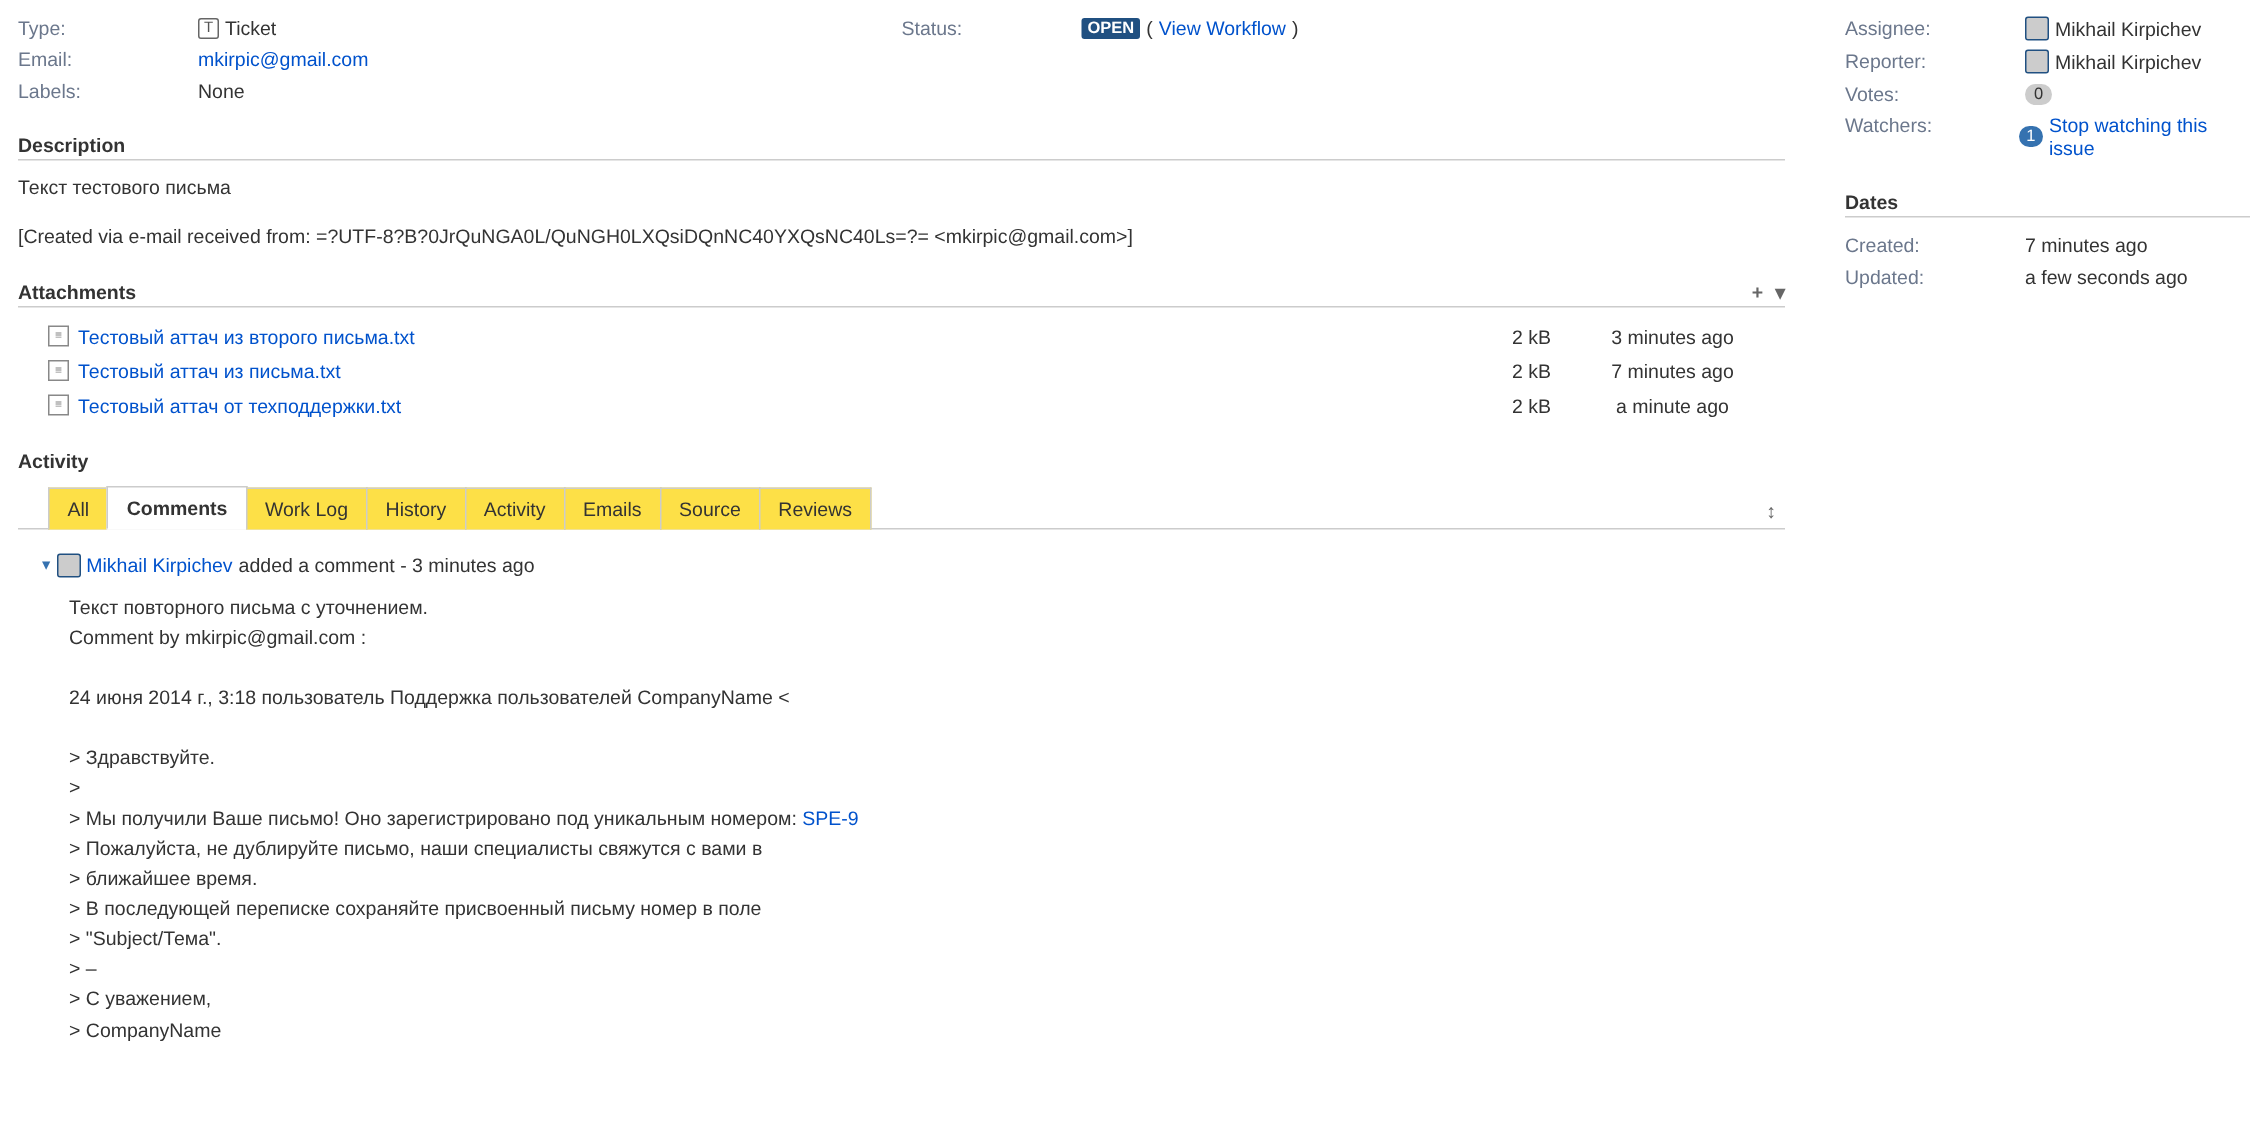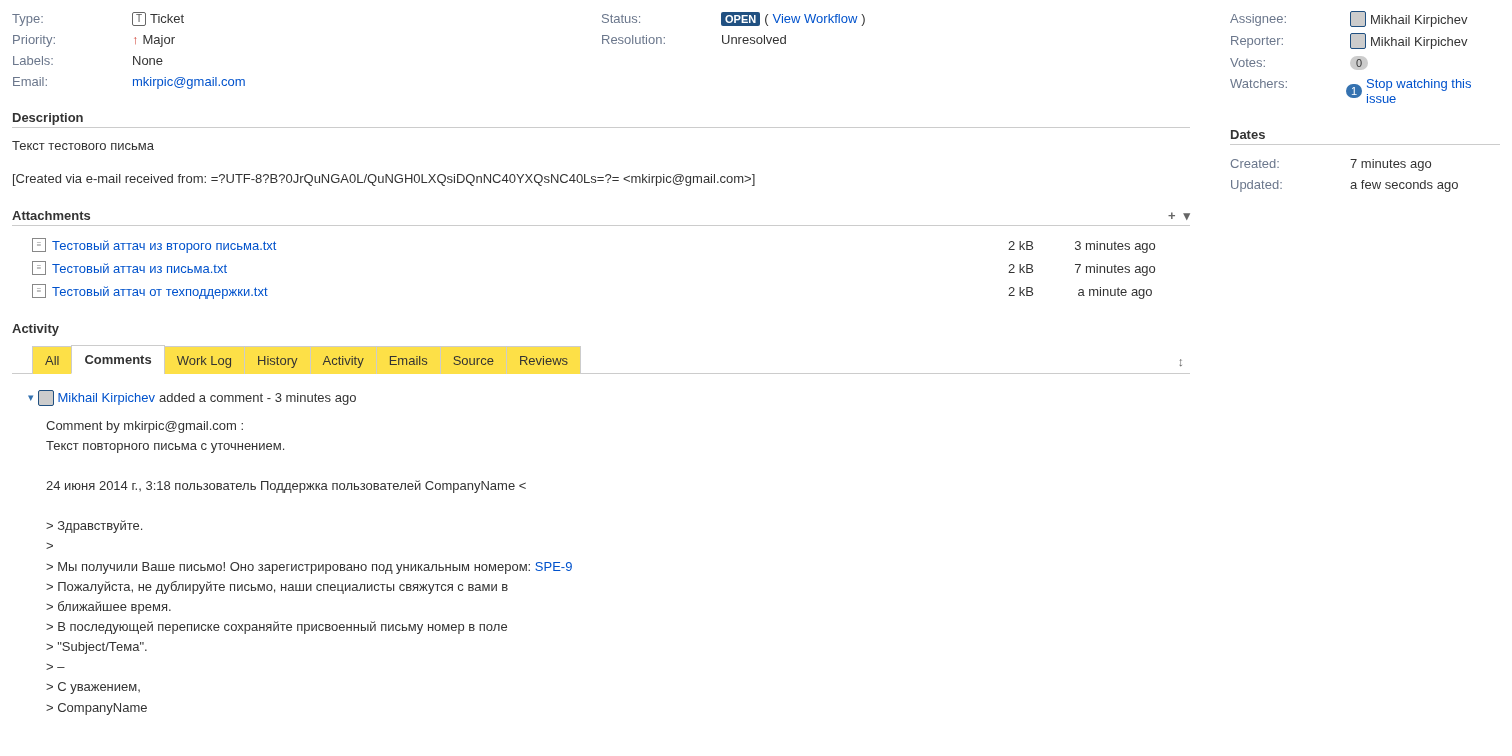--- a/index.html
+++ b/index.html
@@ -126,43 +126,30 @@
           <div class="dt-value">
             <span class="lozenge-open">OPEN</span>
             <span>(</span>
               <a>View Workflow</a>
               <span>)</span>
           </div>
         </div>
       </div>
       <div class="details-row">
         <div class="details-left">
-          <div class="dt-label">Priority:</div>
-          <div class="dt-value">
-            <span class="icon-priority">↑</span>
-            <span>Major</span>
-          </div>
-        </div>
-        <div class="details-right">
-          <div class="dt-label">Resolution:</div>
-          <div class="dt-value">Unresolved</div>
-        </div>
-      </div>
-      <div class="details-row">
-        <div class="details-left">
-          <div class="dt-label">Labels:</div>
-          <div class="dt-value">None</div>
-        </div>
-      </div>
-      <div class="details-row">
-        <div class="details-left">
           <div class="dt-label">Email:</div>
           <div class="dt-value">
               <a>mkirpic@gmail.com</a>
             </div>
+        </div>
+      </div>
+      <div class="details-row">
+        <div class="details-left">
+          <div class="dt-label">Labels:</div>
+          <div class="dt-value">None</div>
         </div>
       </div>
     </div>
 
     <div class="section-header">
       <span>Description</span>
     </div>
     <div class="desc-body">
       <div>Текст тестового письма</div>
       <div style="margin-top:12px">[Created via e-mail received from: =?UTF-8?B?0JrQuNGA0L/QuNGH0LXQsiDQnNC40YXQsNC40Ls=?= &lt;mkirpic@gmail.com&gt;]</div>
@@ -214,22 +201,22 @@
 
     <div id="comments-container">
         <div class="comment">
           <div class="comment-header">
             <span class="collapse-icon">▾</span>
             <span class="avatar-sm"></span>
             <a>Mikhail Kirpichev</a>
             <span class="comment-meta-text"> added a comment - 3 minutes ago</span>
           </div>
           <div class="comment-body">
+            <div>Текст повторного письма с уточнением.</div>
             <div>Comment by mkirpic@gmail.com :</div>
-            <div>Текст повторного письма с уточнением.</div>
             <div>&nbsp;</div>
             <div>24 июня 2014 г., 3:18 пользователь Поддержка пользователей CompanyName &lt;</div>
             <div>&nbsp;</div>
             <div>&gt; Здравствуйте.</div>
             <div>&gt;</div>
             <div>&gt; Мы получили Ваше письмо! Оно зарегистрировано под уникальным номером: <a>SPE-9</a></div>
             <div>&gt; Пожалуйста, не дублируйте письмо, наши специалисты свяжутся с вами в</div>
             <div>&gt; ближайшее время.</div>
             <div>&gt; В последующей переписке сохраняйте присвоенный письму номер в поле</div>
             <div>&gt; "Subject/Тема".</div>

